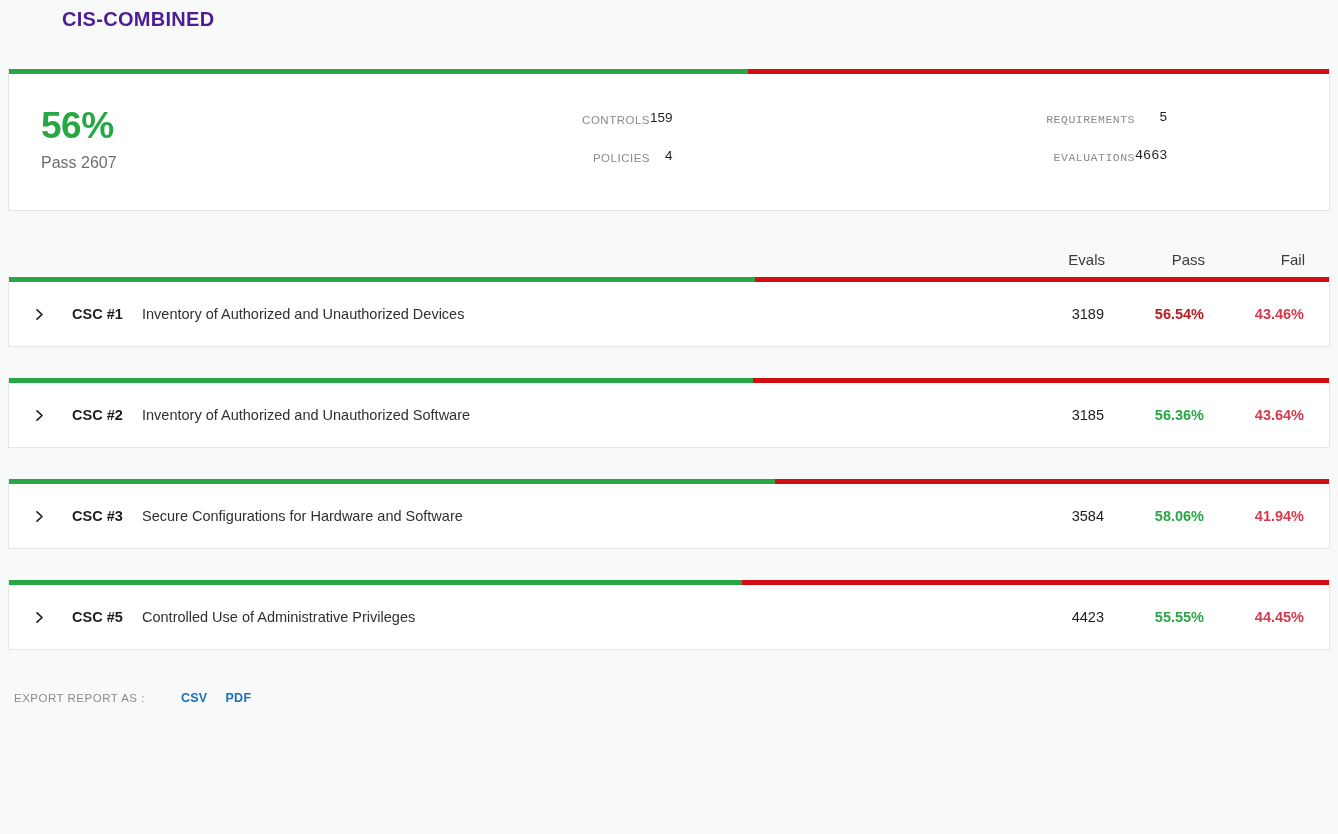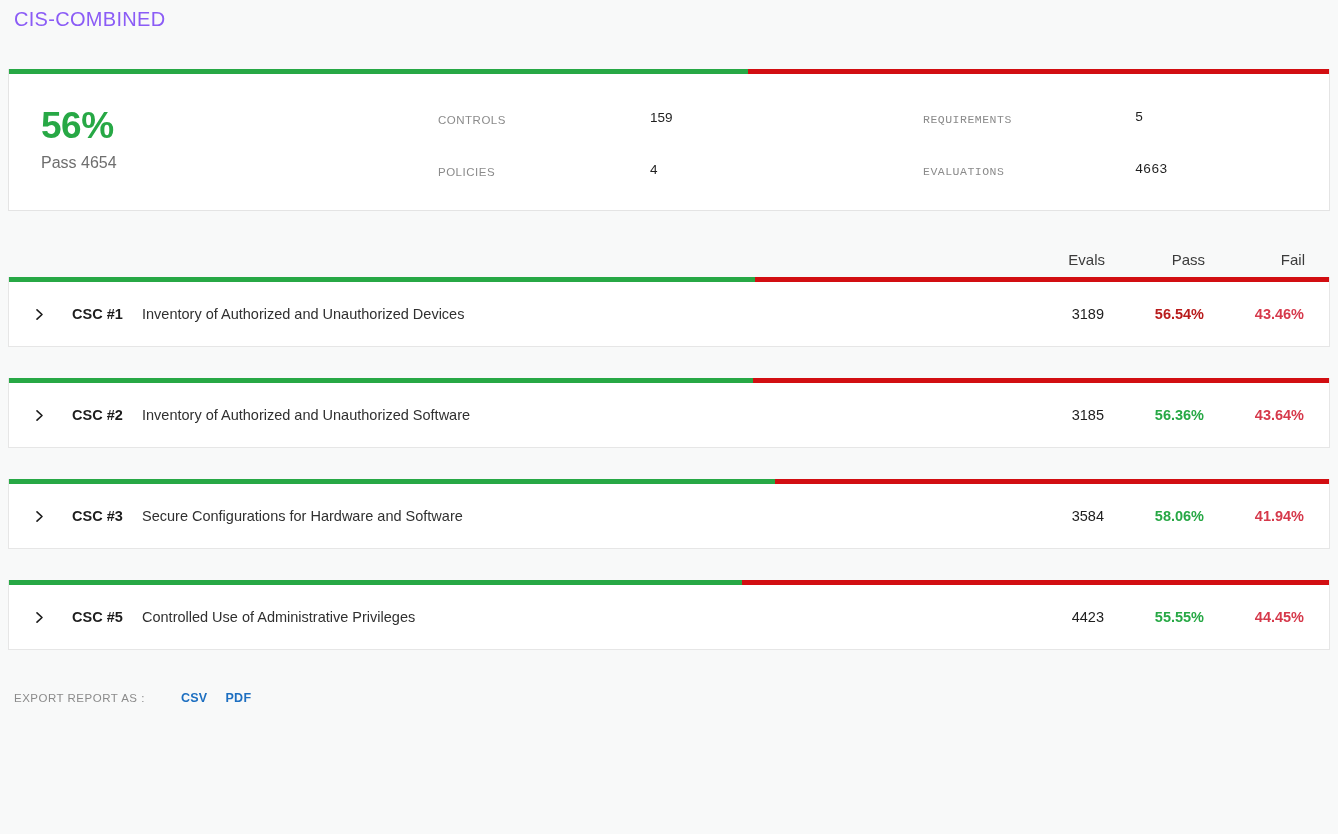--- a/index.html
+++ b/index.html
@@ -5,41 +5,41 @@
   * { margin:0; padding:0; box-sizing:border-box; }
   html,body { background:#f8f9f9; }
   .page {
     width:1338px; height:834px; position:relative; overflow:hidden;
     background:#f8f9f9;
     font-family:"Liberation Sans", sans-serif;
     color:#2a2a2a;
   }
   
   .page-header { padding:6px 14px 0; }
-  .page-title { font-size:20px; font-weight:normal; letter-spacing:.3px; color:#8b5cf6; line-height:27px; }
+  .page-title { font-size:20px; font-weight:bold; letter-spacing:.3px; color:#4c1d95; line-height:27px;margin-left:48px; }
   .mandate-row { margin-top:13px; display:flex; align-items:baseline; }
   .mandate-label { font-size:11px; color:#8b8b8b; letter-spacing:.6px; }
   .mandate-value { font-size:15px; color:#4f4f4f; margin-left:11px; }
 
   
   .bar { height:5px; width:100%; position:relative; overflow:hidden; }
   .bar .bar-fail { position:absolute; inset:0; }
   .bar .bar-pass { position:absolute; top:0; left:0; bottom:0; }
 
   
   .summary-card {
     margin:36px 8px 0; height:142px; background:#fff;
     border:1px solid #e4e4e4; border-top:none; position:relative;
   }
   .pct-block { position:absolute; top:37px; }
   .pct-block.pass { left:32px; }
   .pct-block.fail { left:155px; }
   .pct-value { font-size:37px; font-weight:600; line-height:40px; letter-spacing:-.5px; }
   .pct-sub { font-size:16px; color:#6e6e6e; margin-top:8px; }
-  .stat-group { position:absolute; top:42px; display:grid; grid-template-columns:212px auto; row-gap:36px; }
+  .stat-group { position:absolute; top:42px; display:grid; grid-template-columns:212px auto; row-gap:22px;text-align:right; }
   .stat-group.g1 { left:429px; }
   .stat-group.g2 { left:914px;font-family:Liberation Mono, monospace; }
   .stat-label { font-size:11.5px; color:#8b8b8b; letter-spacing:.5px; line-height:14px; padding-top:2px;}
   .stat-value { font-size:13.5px; color:#1f1f1f; line-height:14px; }
 
   
   .table-header {
     margin:0 8px; height:66px; display:flex; justify-content:flex-end;
     align-items:flex-end; padding-bottom:9px; padding-right:25px;
   }
@@ -79,21 +79,21 @@
   </div>
 
   <div class="summary-card">
     <div class="bar">
       <div class="bar-fail c-red-bar" style="background: rgb(210, 14, 18);"></div>
       <div class="bar-pass c-green-bar" style="width: 56%; background: rgb(39, 168, 69);"></div>
     </div>
 
     <div class="pct-block pass">
       <div class="pct-value c-green" style="color: rgb(39, 168, 69);">56%</div>
-      <div class="pct-sub">Pass 4654</div>
+      <div class="pct-sub">Pass 2607</div>
     </div>
 
     <div class="stat-group g1">
       <div class="stat-label">CONTROLS</div>
       <div class="stat-value">159</div>
       <div class="stat-label">POLICIES</div>
       <div class="stat-value">4</div>
     </div>
     <div class="stat-group g2">
       <div class="stat-label">REQUIREMENTS</div>

